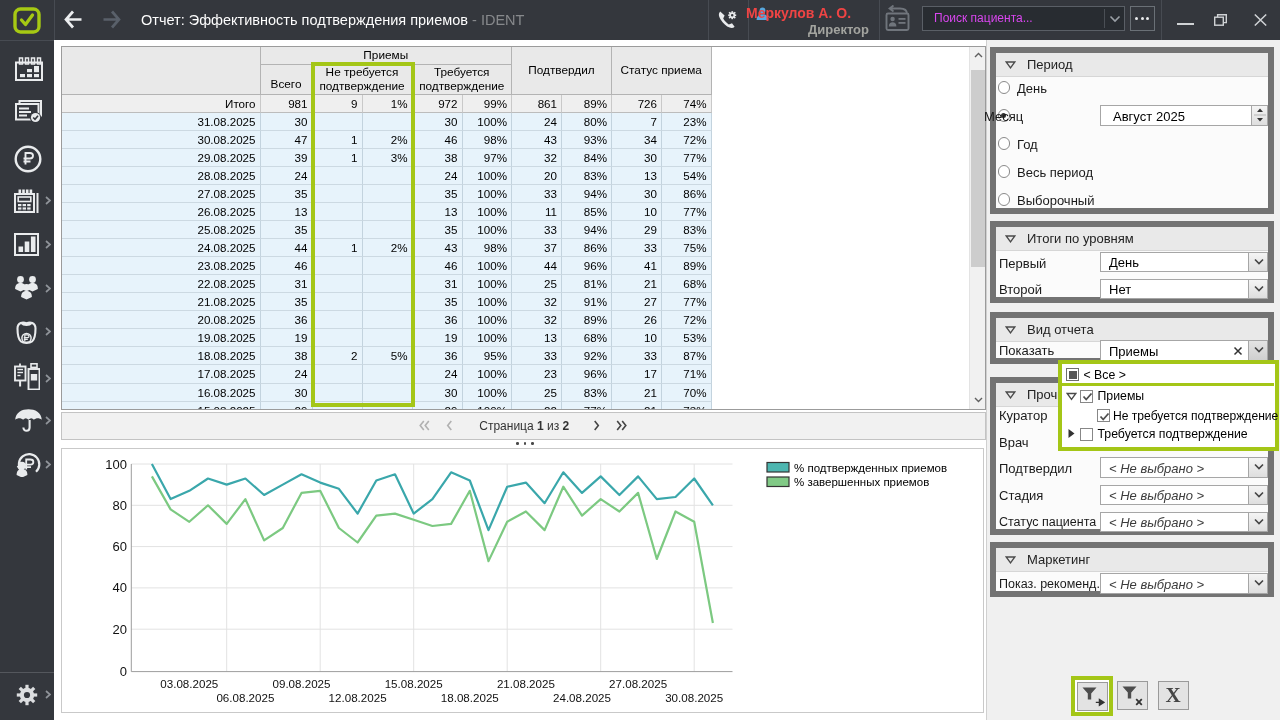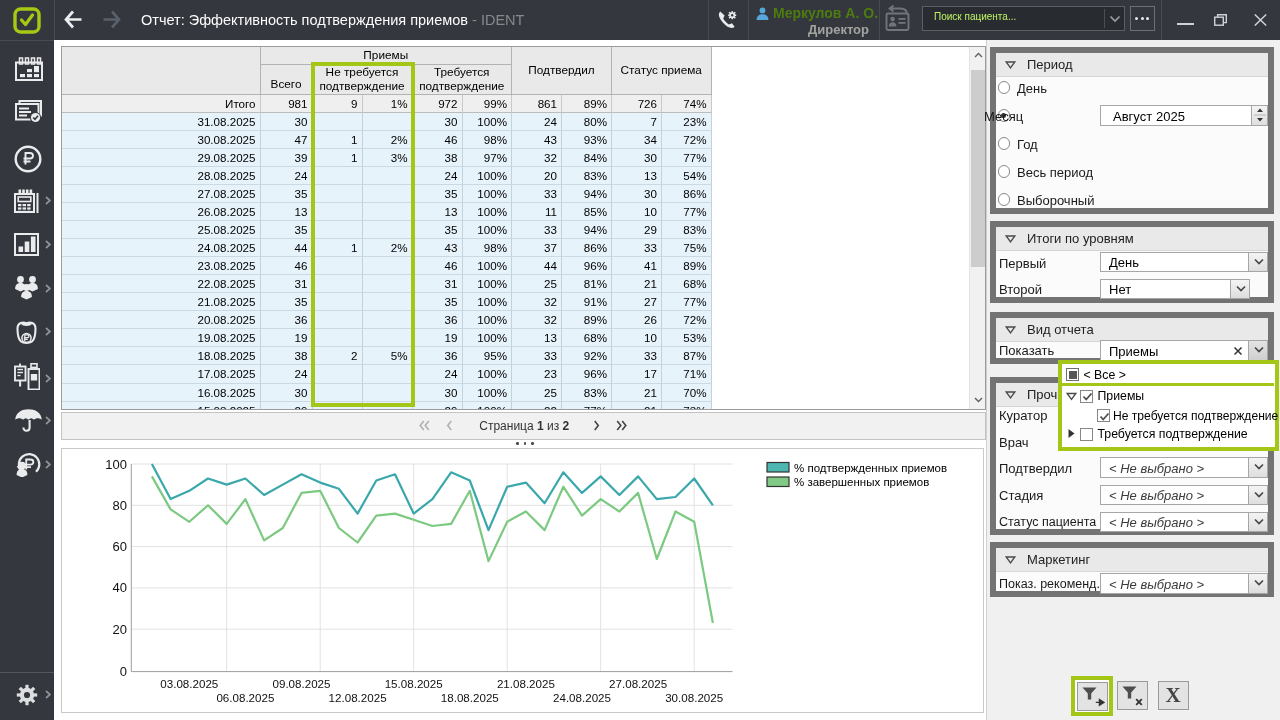--- a/index.html
+++ b/index.html
@@ -86,34 +86,34 @@
  <rect x="11.9" y="2" width="1.6" height="1.6" transform="rotate(45 12.7 2.8)"></rect>
         <rect x="16.9" y="2" width="1.6" height="1.6" transform="rotate(45 17.7 2.8)"></rect>
         <rect x="11.9" y="6.8" width="1.6" height="1.6" transform="rotate(45 12.7 7.6)"></rect>
         <rect x="16.9" y="6.8" width="1.6" height="1.6" transform="rotate(45 17.7 7.6)"></rect>
       </g>
 </svg>
 <svg class="ticon" style="left:756px;top:6.5px" width="13" height="13" viewBox="0 0 13 13">
  <circle cx="6.5" cy="3.4" r="2.9" fill="#57a7dd"></circle>
       <path d="M0.6 13 C0.6 9.2 3 7.2 6.5 7.2 C10 7.2 12.4 9.2 12.4 13 Z" fill="#57a7dd"></path>
 </svg>
-<div class="abs" style="left:773px;top:5px;width:96px;text-align:right;font-size:14px;font-weight:bold;color:#4d7c0f;white-space:nowrap">Меркулов А. О.</div>
+<div class="abs" style="left:746px;top:5px;width:96px;text-align:right;font-size:14px;font-weight:bold;color:#ef4444;white-space:nowrap">Меркулов А. О.</div>
 <div class="abs" style="left:773px;top:21.5px;width:96px;text-align:right;font-size:13px;font-weight:bold;color:#a3a49f">Директор</div>
 
 <svg class="ticon" style="left:883px;top:5px" width="31" height="28" viewBox="0 0 31 28">
  <path d="M24 9 C24 4.5 21 3.5 17 3.5 L8 3.5 M10.5 0.5 L6.5 3.5 L10.5 6.5" fill="none" stroke="#70757c" stroke-width="1.8"></path>
  <rect x="3.5" y="8.5" width="22" height="16.5" rx="1.5" fill="none" stroke="#70757c" stroke-width="1.9"></rect>
  <circle cx="9.6" cy="14" r="2.2" fill="#70757c"></circle>
       <path d="M5.8 21.5 C5.8 18.6 7.4 17.3 9.6 17.3 C11.8 17.3 13.4 18.6 13.4 21.5 Z" fill="#70757c"></path>
  <rect x="15.5" y="13" width="7" height="1.8" fill="#70757c"></rect>
       <rect x="15.5" y="17" width="7" height="1.8" fill="#70757c"></rect>
 </svg>
 
 <div class="abs" style="left:922px;top:6px;width:203px;height:24.5px;background:#282c31;border:1px solid #5a5f66">
- <div class="abs" style="left:11px;top:4px;font-size:10px;color:#bef264">Поиск пациента...</div>
+ <div class="abs" style="left:11px;top:4px;font-size:12px;color:#d946ef">Поиск пациента...</div>
  <div class="abs" style="left:181px;top:2px;width:1px;height:19px;background:#4a4f55"></div>
  <svg class="abs" style="left:186px;top:8px" width="12" height="8" viewBox="0 0 12 8">
         <path d="M1.5 1.5 L6 6 L10.5 1.5" fill="none" stroke="#9aa0a6" stroke-width="1.6"></path>
       </svg>
 </div>
 <div class="abs" style="left:1129.5px;top:6px;width:25.5px;height:24.5px;border:1px solid #6a7076;display:flex;align-items:center;justify-content:center;gap:2.5px">
  <b style="width:3px;height:3px;border-radius:50%;background:#e9ebed"></b>
       <b style="width:3px;height:3px;border-radius:50%;background:#e9ebed"></b>
       <b style="width:3px;height:3px;border-radius:50%;background:#e9ebed"></b>
 </div>
@@ -601,21 +601,21 @@
 <div class="flbl" style="top:255.5px">Первый</div>
 <div class="combo" style="top:251.5px;left:1100px;width:168px">
       <div class="txt">День</div>
       <div class="btn">
         <svg style="position:absolute;left:3.5px;top:5px" width="12" height="9" viewBox="0 0 12 9">
           <path d="M2 1.5 L6 5.5 L10 1.5" fill="none" stroke="#444" stroke-width="1.6"></path>
         </svg>
       </div>
     </div>
 <div class="flbl" style="top:282px">Второй</div>
-<div class="combo" style="top:278.5px;left:1100px;width:150px">
+<div class="combo" style="top:278.5px;left:1100px;width:168px">
       <div class="txt">Нет</div>
       <div class="btn">
         <svg style="position:absolute;left:3.5px;top:5px" width="12" height="9" viewBox="0 0 12 9">
           <path d="M2 1.5 L6 5.5 L10 1.5" fill="none" stroke="#444" stroke-width="1.6"></path>
         </svg>
       </div>
     </div>
 <div class="gbox" style="top:311.5px;height:52.5px">
       <div class="ghd"><svg width="11" height="8" viewBox="0 0 11 8">
           <path d="M1.2 1 H9.8 L5.5 6.8 Z" fill="none" stroke="#4a4a4a" stroke-width="1.3"></path>

